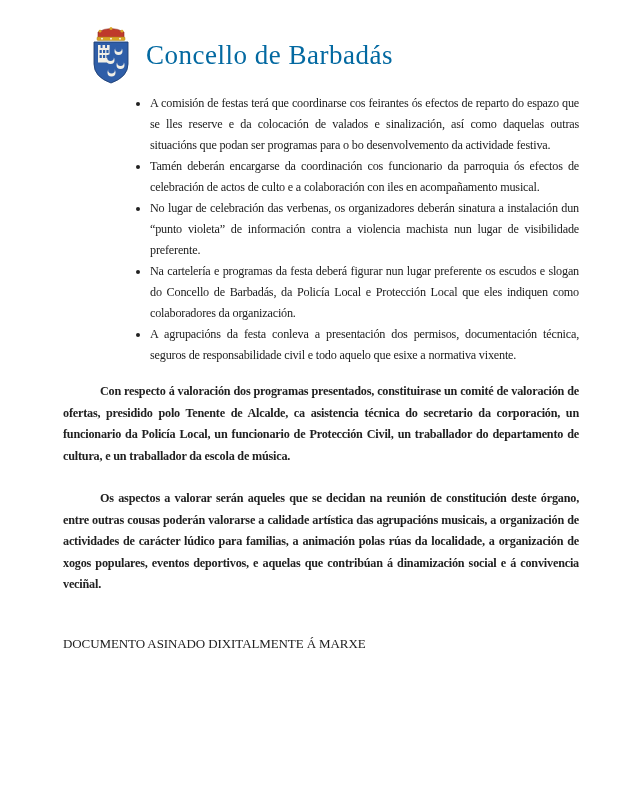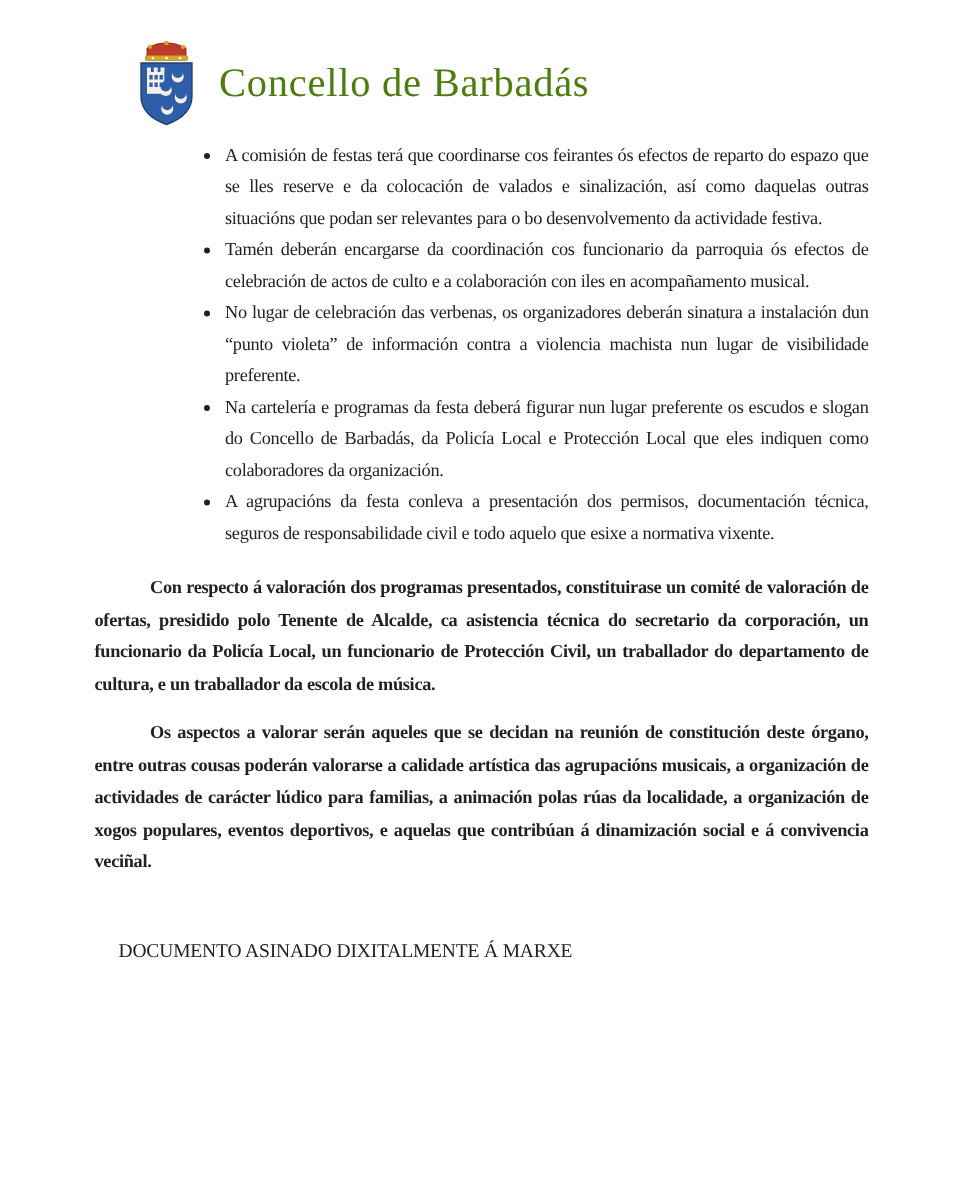--- a/index.html
+++ b/index.html
@@ -11,21 +11,21 @@
     color:#212121;
     overflow:hidden;
   }
   .header{
     position:absolute;top:26px;left:88px;
     display:flex;align-items:center;gap:12px;
   }
   .crest{width:46px;height:58px;flex:0 0 auto;}
   .org-title{
     font-size:27px;
-    color:#4d7c0f;
+    color:#0369a1;
     letter-spacing:0.5px;
     white-space:nowrap;
   }
   .doc-body{
     position:absolute;top:93px;left:63px;width:516px;
     font-size:12.2px;
     letter-spacing:-0.2px;
     line-height:21px;
   }
   ul.bullet-list{
@@ -38,24 +38,24 @@
   }
   ul.bullet-list li::marker{color:#212121;}
   p.body-par{
     margin:15px 0 0 0;
     text-indent:37px;
     text-align:justify;
     text-align-last:left;
     line-height:21.5px;
     font-weight:bold;
   }
-  p.body-par + p.body-par{margin-top:11px;}
+  p.body-par + p.body-par{margin-top:21px;}
   .sig-block{margin-top:36px;font-size:13px;line-height:23px;letter-spacing:-0.1px;}
   .sig-bold{margin:0;font-weight:bold;}
-  .sig-caps{margin:16px;}
+  .sig-caps{margin:0;}
 </style>
 </head>
 <body>
 
 <div class="page">
 
   <div class="header">
     <svg class="crest" viewBox="0 0 46 58" xmlns="http://www.w3.org/2000/svg">
 
       <path d="M10 12 L10 6 Q23 -1 36 6 L36 12 Z" stroke="#8e2a1f" stroke-width="0.6" fill="#bf3a2b"></path>
@@ -91,21 +91,21 @@
         <circle cx="32.5" cy="36.6" r="3.4" fill="#2f5ea8"></circle>
         <circle cx="23.5" cy="46.5" r="4" fill="#f2efe6"></circle>
         <circle cx="23.5" cy="44.1" r="3.4" fill="#2f5ea8"></circle>
       </g>
     </svg>
     <div class="org-title">Concello de Barbadás</div>
   </div>
 
   <div class="doc-body">
     <ul class="bullet-list">
-      <li>A comisión de festas terá que coordinarse cos feirantes ós efectos de reparto do espazo que se lles reserve e da colocación de valados e sinalización, así como daquelas outras situacións que podan ser relevantes para o bo desenvolvemento da actividade festiva.</li>
+      <li>A comisión de festas terá que coordinarse cos feirantes ós efectos de reparto do espazo que se lles reserve e da colocación de valados e sinalización, así como daquelas outras situacións que podan ser programas para o bo desenvolvemento da actividade festiva.</li>
       <li>Tamén deberán encargarse da coordinación cos funcionario da parroquia ós efectos de celebración de actos de culto e a colaboración con iles en acompañamento musical.</li>
       <li>No lugar de celebración das verbenas, os organizadores deberán sinatura a instalación dun “punto violeta” de información contra a violencia machista nun lugar de visibilidade preferente.</li>
       <li>Na cartelería e programas da festa deberá figurar nun lugar preferente os escudos e slogan do Concello de Barbadás, da Policía Local e Protección Local que eles indiquen como colaboradores da organización.</li>
       <li>A agrupacións da festa conleva a presentación dos permisos, documentación técnica, seguros de responsabilidade civil e todo aquelo que esixe a normativa vixente.</li>
     </ul>
 
     <p class="body-par">Con respecto á valoración dos programas presentados, constituirase un comité de valoración de ofertas, presidido polo Tenente de Alcalde, ca asistencia técnica do secretario da corporación, un funcionario da Policía Local, un funcionario de Protección Civil, un traballador do departamento de cultura, e un traballador da escola de música.</p>
     <p class="body-par">Os aspectos a valorar serán aqueles que se decidan na reunión de constitución deste órgano, entre outras cousas poderán valorarse a calidade artística das agrupacións musicais, a organización de actividades de carácter lúdico para familias, a animación polas rúas da localidade, a organización de xogos populares, eventos deportivos, e aquelas que contribúan á dinamización social e á convivencia veciñal.</p>
 
     <div class="sig-block">

